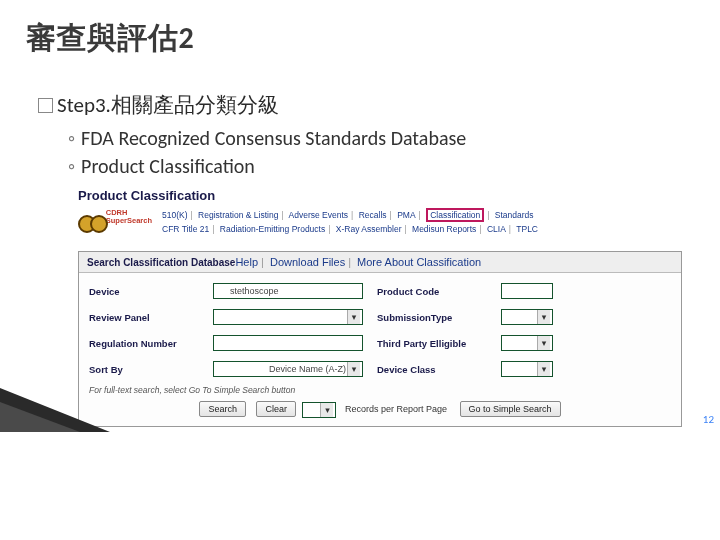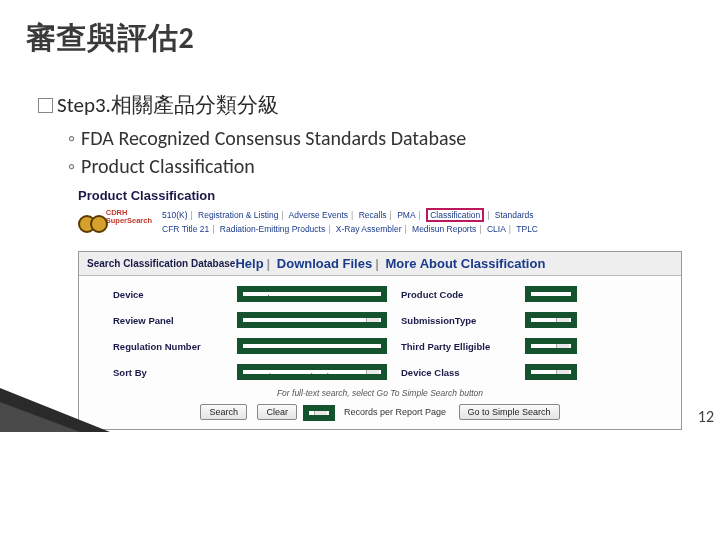--- a/index.html
+++ b/index.html
@@ -123,73 +123,71 @@
     display: flex;
     align-items: center;
     background: #eee;
     border-bottom: 1px solid #bbb;
     padding: 4px 8px;
     font-size: 10px;
     font-weight: 700;
     color: #1a1a4a;
   }
   .db-header .right {
-    font-size: 13px;
-    font-weight: 700;
+    font-size: 11px;
+    font-weight: 400;
     color: #1a3a8a;
   }
   .db-header .right .sep { color: #999; margin: 0 3px; }
 
   .form-area {
     padding: 10px 10px 8px 10px;
   }
   .form-grid {
     display: grid;
     grid-template-columns: 110px 150px 110px 70px;
     row-gap: 10px;
     column-gap: 14px;
     align-items: center;
     font-size: 9.5px;
     font-weight: 700;
     color: #1a1a4a;
-    margin-left: 24px;
   }
   .fld {
     font-family: Arial, sans-serif;
     font-size: 9px;
     font-weight: 400;
     color: #444;
-    border: 6px solid #14532d;
+    border: 1px solid #14532d;
     background: #fff;
     height: 16px;
-    padding: 0 10px;
+    padding: 0 16px;
     box-sizing: border-box;
     line-height: 14px;
     overflow: hidden;
     white-space: nowrap;
   }
   .fld.small { width: 52px; }
-  .fld.select { position: relative; }
+  .fld.select { position: relative; text-align: right; }
   .fld.select::after {
     content: "▾";
     position: absolute;
     right: 2px;
     top: 0;
     font-size: 9px;
     color: #333;
     background: #e8e8e8;
     border-left: 1px solid #aaa;
     width: 12px;
     text-align: center;
     line-height: 14px;
     height: 14px;
   }
 
   .hint {
-    text-align: center;
     font-size: 8.5px;
     font-style: italic;
     color: #555;
     margin: 8px 0 6px 0;
   }
   .btn-row {
     text-align: center;
     font-size: 9px;
   }
   .btn {
@@ -200,22 +198,22 @@
     margin: 0 4px;
     border-radius: 2px;
     font-family: Arial, sans-serif;
     color: #222;
   }
   .records-label { font-weight: 400; color: #333; margin: 0 6px; }
   .page-num {
     position: absolute;
     right: 6px;
     bottom: 6px;
-    font-size: 16px;
-    color: #404040;
+    font-size: 11px;
+    color: #3b82f6;
     margin-top: 22px;
   }
 
   .wedge {
     position: absolute;
     left: 0;
     bottom: 0;
     width: 110px;
     height: 62px;
     overflow: hidden;

